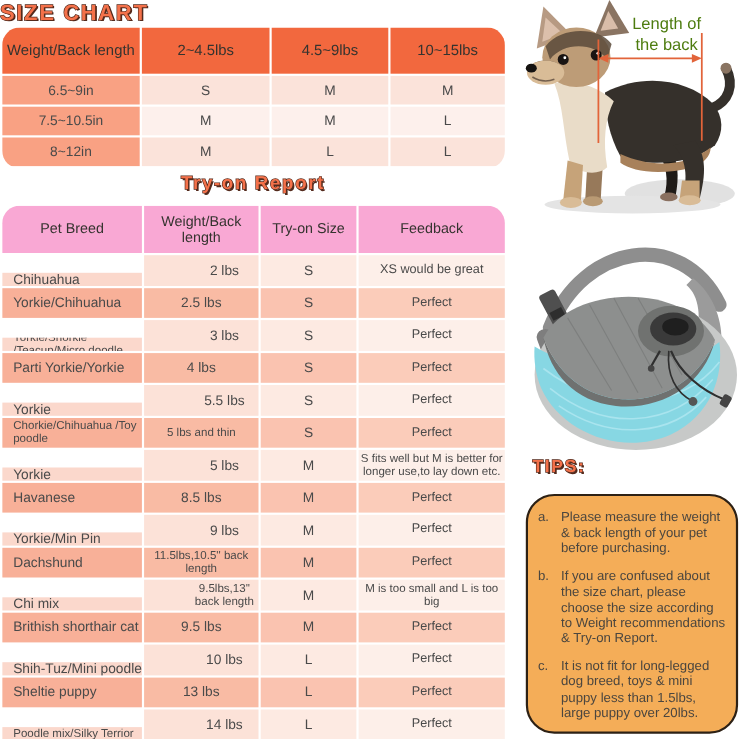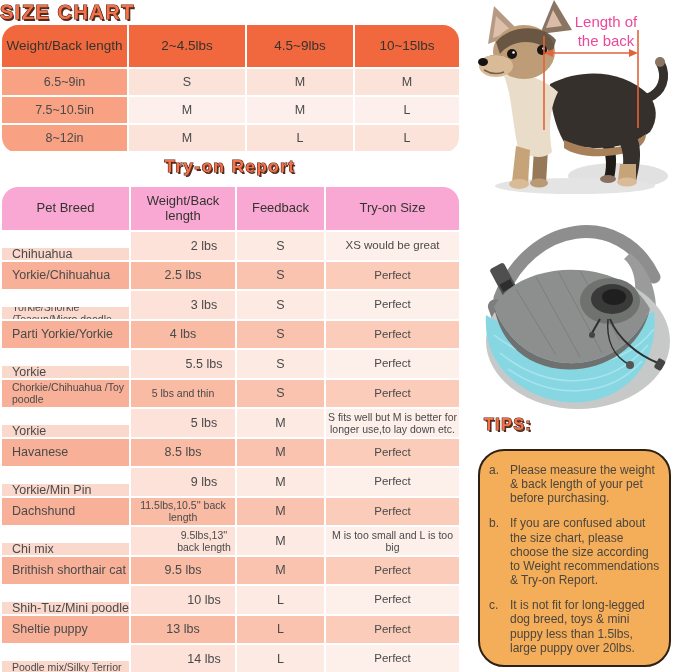--- a/index.html
+++ b/index.html
@@ -38,21 +38,21 @@
   .trt .even>:nth-child(1){background:#f8b098;}
   .trt .even>:nth-child(2){background:#f9bba4;}
   .trt .even>:nth-child(3){background:#fac3b0;}
   .trt .even>:nth-child(4){background:#fbccba;}
   .trt .r>:nth-child(4){font-size:11.5px;}
   .sm{font-size:10.5px !important;}
 
   
   .dog-wrap{position:absolute;left:460px;top:0;width:219px;height:200px;}
   .measure-label{position:absolute;left:563px;top:13px;width:86px;text-align:center;
-                 color:#ec4899;font-size:15px;line-height:1.25;}
+                 color:#4d7c0f;font-size:15px;line-height:1.25;}
   .bag-wrap{position:absolute;left:460px;top:193px;width:219px;height:230px;}
   .tips-box{position:absolute;left:478px;top:449px;width:193px;box-sizing:border-box;
             background:#f4ad58;border:2.5px solid #2d2115;border-radius:26px;
             padding:12px 9px 10px 9px;}
   .tip{display:flex;gap:5px;margin-bottom:11px;font-size:12px;line-height:1.18;color:#4b463f;}
   .tip:last-child{margin-bottom:0;}
   .tip .mk{flex:0 0 16px;}
 </style>
 </head>
 <body>
@@ -86,22 +86,22 @@
       <div>M</div>
       <div>L</div>
       <div>L</div>
     </div>
   </div>
 
   <div class="tbl trt">
     <div class="row hrow">
       <div>Pet Breed</div>
       <div>Weight/Back length</div>
+      <div>Try-on Size</div>
       <div>Feedback</div>
-      <div>Try-on Size</div>
     </div>
     <div class="row r odd">
       <div>Chihuahua</div>
       <div>2 lbs</div>
       <div>S</div>
       <div>XS would be great</div>
     </div>
     <div class="row r even">
       <div>Yorkie/Chihuahua</div>
       <div>2.5 lbs</div>

